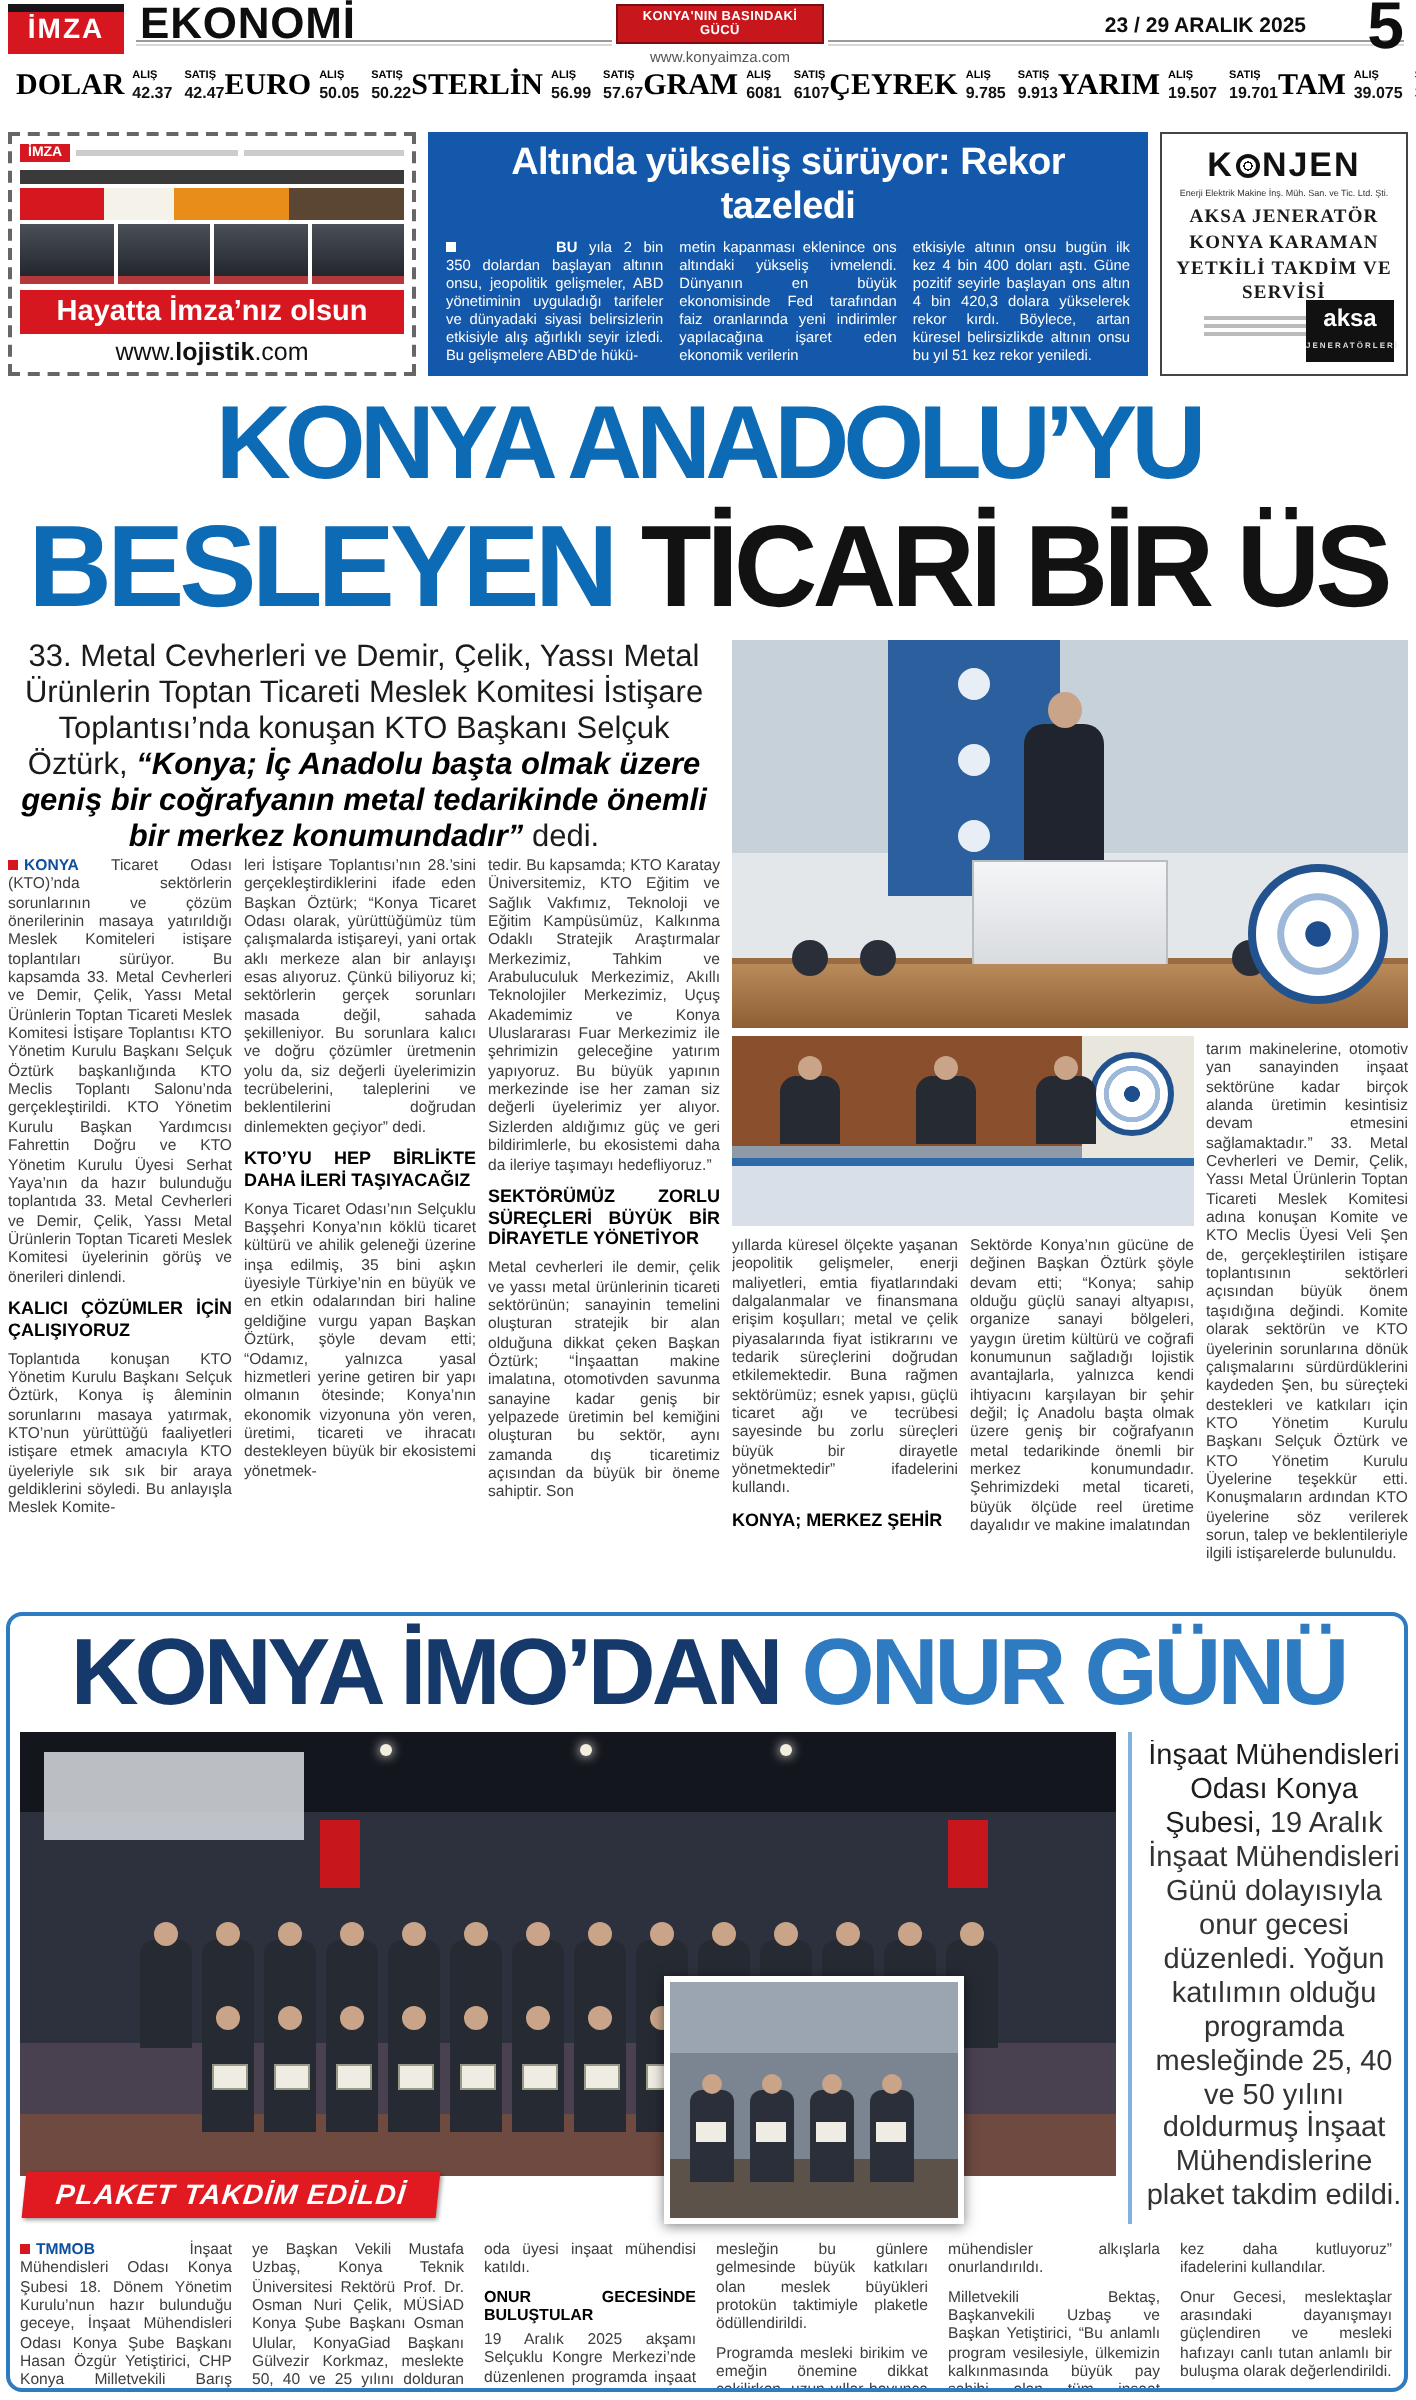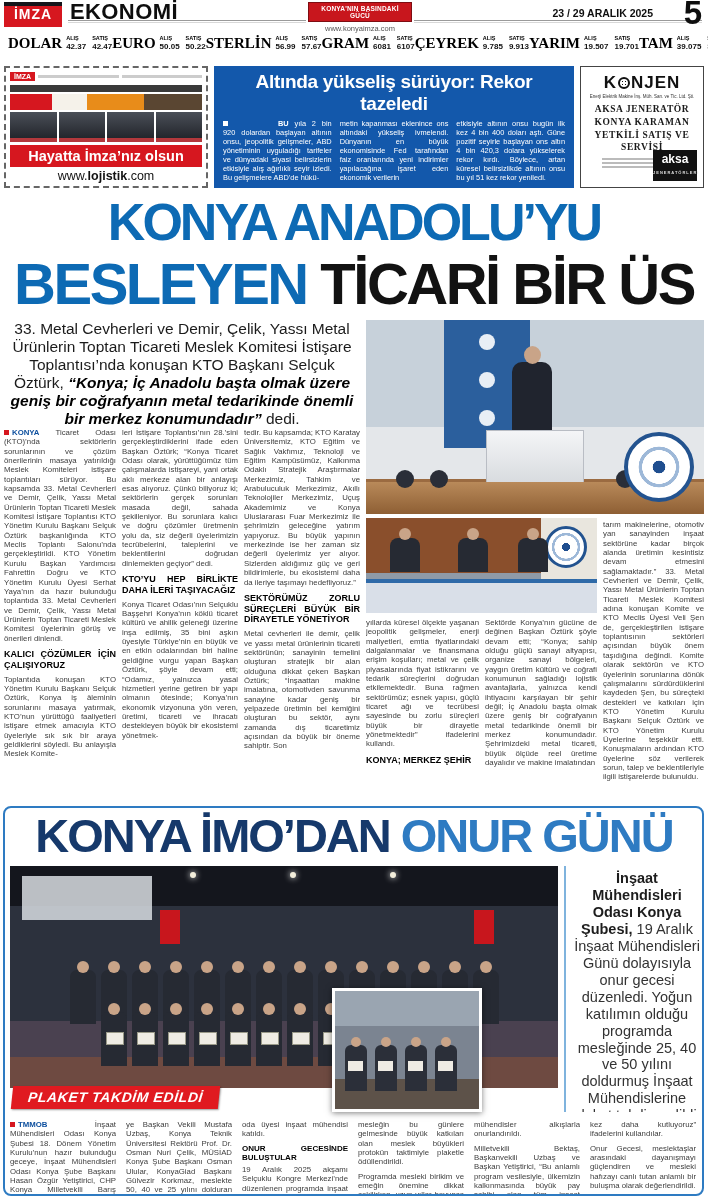--- a/index.html
+++ b/index.html
@@ -121,21 +121,21 @@
   .crowd{position:absolute;left:0;width:100%;display:flex;justify-content:center;}
   .row-back{bottom:64px;}
   .row-front{bottom:22px;}
   .fig{width:26px;height:54px;background:#262a33;border-radius:7px 7px 0 0;margin:0 2.5px;position:relative;}
   .fig::before{content:"";position:absolute;top:-9px;left:7px;width:12px;height:12px;border-radius:50%;background:#c9a488;}
   .fig.f::after{content:"";position:absolute;left:5px;top:20px;width:16px;height:11px;background:#efece4;border:1px solid #998;}
 
   .a2-vline{position:absolute;left:564px;top:866px;width:2px;height:246px;background:#7fb3dd;}
   .lead2{position:absolute;left:572px;top:870px;width:130px;height:242px;overflow:hidden;
     font-size:14.5px;line-height:1.17;text-align:center;color:#333;}
-  .lead2 .b{font-weight:700;color:#1d1d1d;}
+  .lead2 .b{font-weight:400;color:#1d1d1d;}
 
   .ribbon{position:absolute;left:12px;top:1086px;background:#e01a20;color:#fff;font-weight:700;font-style:italic;
     font-size:14px;letter-spacing:0.6px;padding:3px 16px 4px;transform:skewX(-6deg);z-index:5;box-shadow:1px 1px 2px rgba(0,0,0,0.4);}
 
   #photo4{left:332px;top:988px;width:150px;height:124px;border:3px solid #fff;box-sizing:border-box;
     background:linear-gradient(#9aa5b1 0 30%,#7b8491 30% 75%,#5d5249 75%);z-index:4;box-shadow:0 1px 6px rgba(0,0,0,0.5);}
   .p4-fig{position:absolute;width:22px;height:46px;background:#2b2f39;border-radius:6px 6px 0 0;bottom:18px;}
   .p4-fig::before{content:"";position:absolute;top:-8px;left:6px;width:10px;height:10px;border-radius:50%;background:#c9a488;}
   .p4-fig::after{content:"";position:absolute;left:3px;top:16px;width:15px;height:10px;background:#efece4;}
 
@@ -268,36 +268,36 @@
       <span class="promo-thumb"></span>
       <span class="promo-thumb"></span>
     </div>
     <div class="promo-band">Hayatta İmza’nız olsun</div>
     <div class="promo-url">www.<b>lojistik</b>.com</div>
   </div>
 
   <div class="goldbox">
     <div class="gold-title">Altında yükseliş sürüyor: Rekor tazeledi</div>
     <div class="gold-cols">
-      <div class="gold-col"><span class="wsq"></span><b>BU</b><span> yıla 2 bin 920 dolardan başlayan altının onsu, jeopolitik gelişmeler, ABD yönetiminin uyguladığı tarifeler ve dünyadaki siyasi belirsizlerin etkisiyle alış ağırlıklı seyir izledi. Bu gelişmelere ABD’de hükü-</span></div>
+      <div class="gold-col"><span class="wsq"></span><b>BU</b><span> yıla 2 bin 350 dolardan başlayan altının onsu, jeopolitik gelişmeler, ABD yönetiminin uyguladığı tarifeler ve dünyadaki siyasi belirsizlerin etkisiyle alış ağırlıklı seyir izledi. Bu gelişmelere ABD’de hükü-</span></div>
       <div class="gold-col">metin kapanması eklenince ons altındaki yükseliş ivmelendi. Dünyanın en büyük ekonomisinde Fed tarafından faiz oranlarında yeni indirimler yapılacağına işaret eden ekonomik verilerin</div>
       <div class="gold-col">etkisiyle altının onsu bugün ilk kez 4 bin 400 doları aştı. Güne pozitif seyirle başlayan ons altın 4 bin 420,3 dolara yükselerek rekor kırdı. Böylece, artan küresel belirsizlikde altının onsu bu yıl 51 kez rekor yeniledi.</div>
     </div>
   </div>
 
   <div class="konjen">
     <div class="kj-brand">
         <span>K</span>
         <span class="kj-globe"></span>
         <span>NJEN</span>
       </div>
     <div class="kj-sub">Enerji Elektrik Makine İnş. Müh. San. ve Tic. Ltd. Şti.</div>
     <div class="kj-serif">AKSA JENERATÖR</div>
     <div class="kj-serif">KONYA KARAMAN</div>
-    <div class="kj-serif">YETKİLİ SATIŞ VE SERVİSİ</div>
+    <div class="kj-serif">YETKİLİ TAKDİM VE SERVİSİ</div>
     <div class="kj-lines">
       <div class="kj-line"></div>
       <div class="kj-line"></div>
       <div class="kj-line"></div>
     </div>
     <div class="aksa"><span>aksa</span><small>JENERATÖRLERİ</small></div>
   </div>
 
   <div class="h1-line1">KONYA ANADOLU’YU</div>
   <div class="h1-line2"><span class="h1-blue">BESLEYEN</span><span class="h1-black"> TİCARİ BİR ÜS</span></div>

